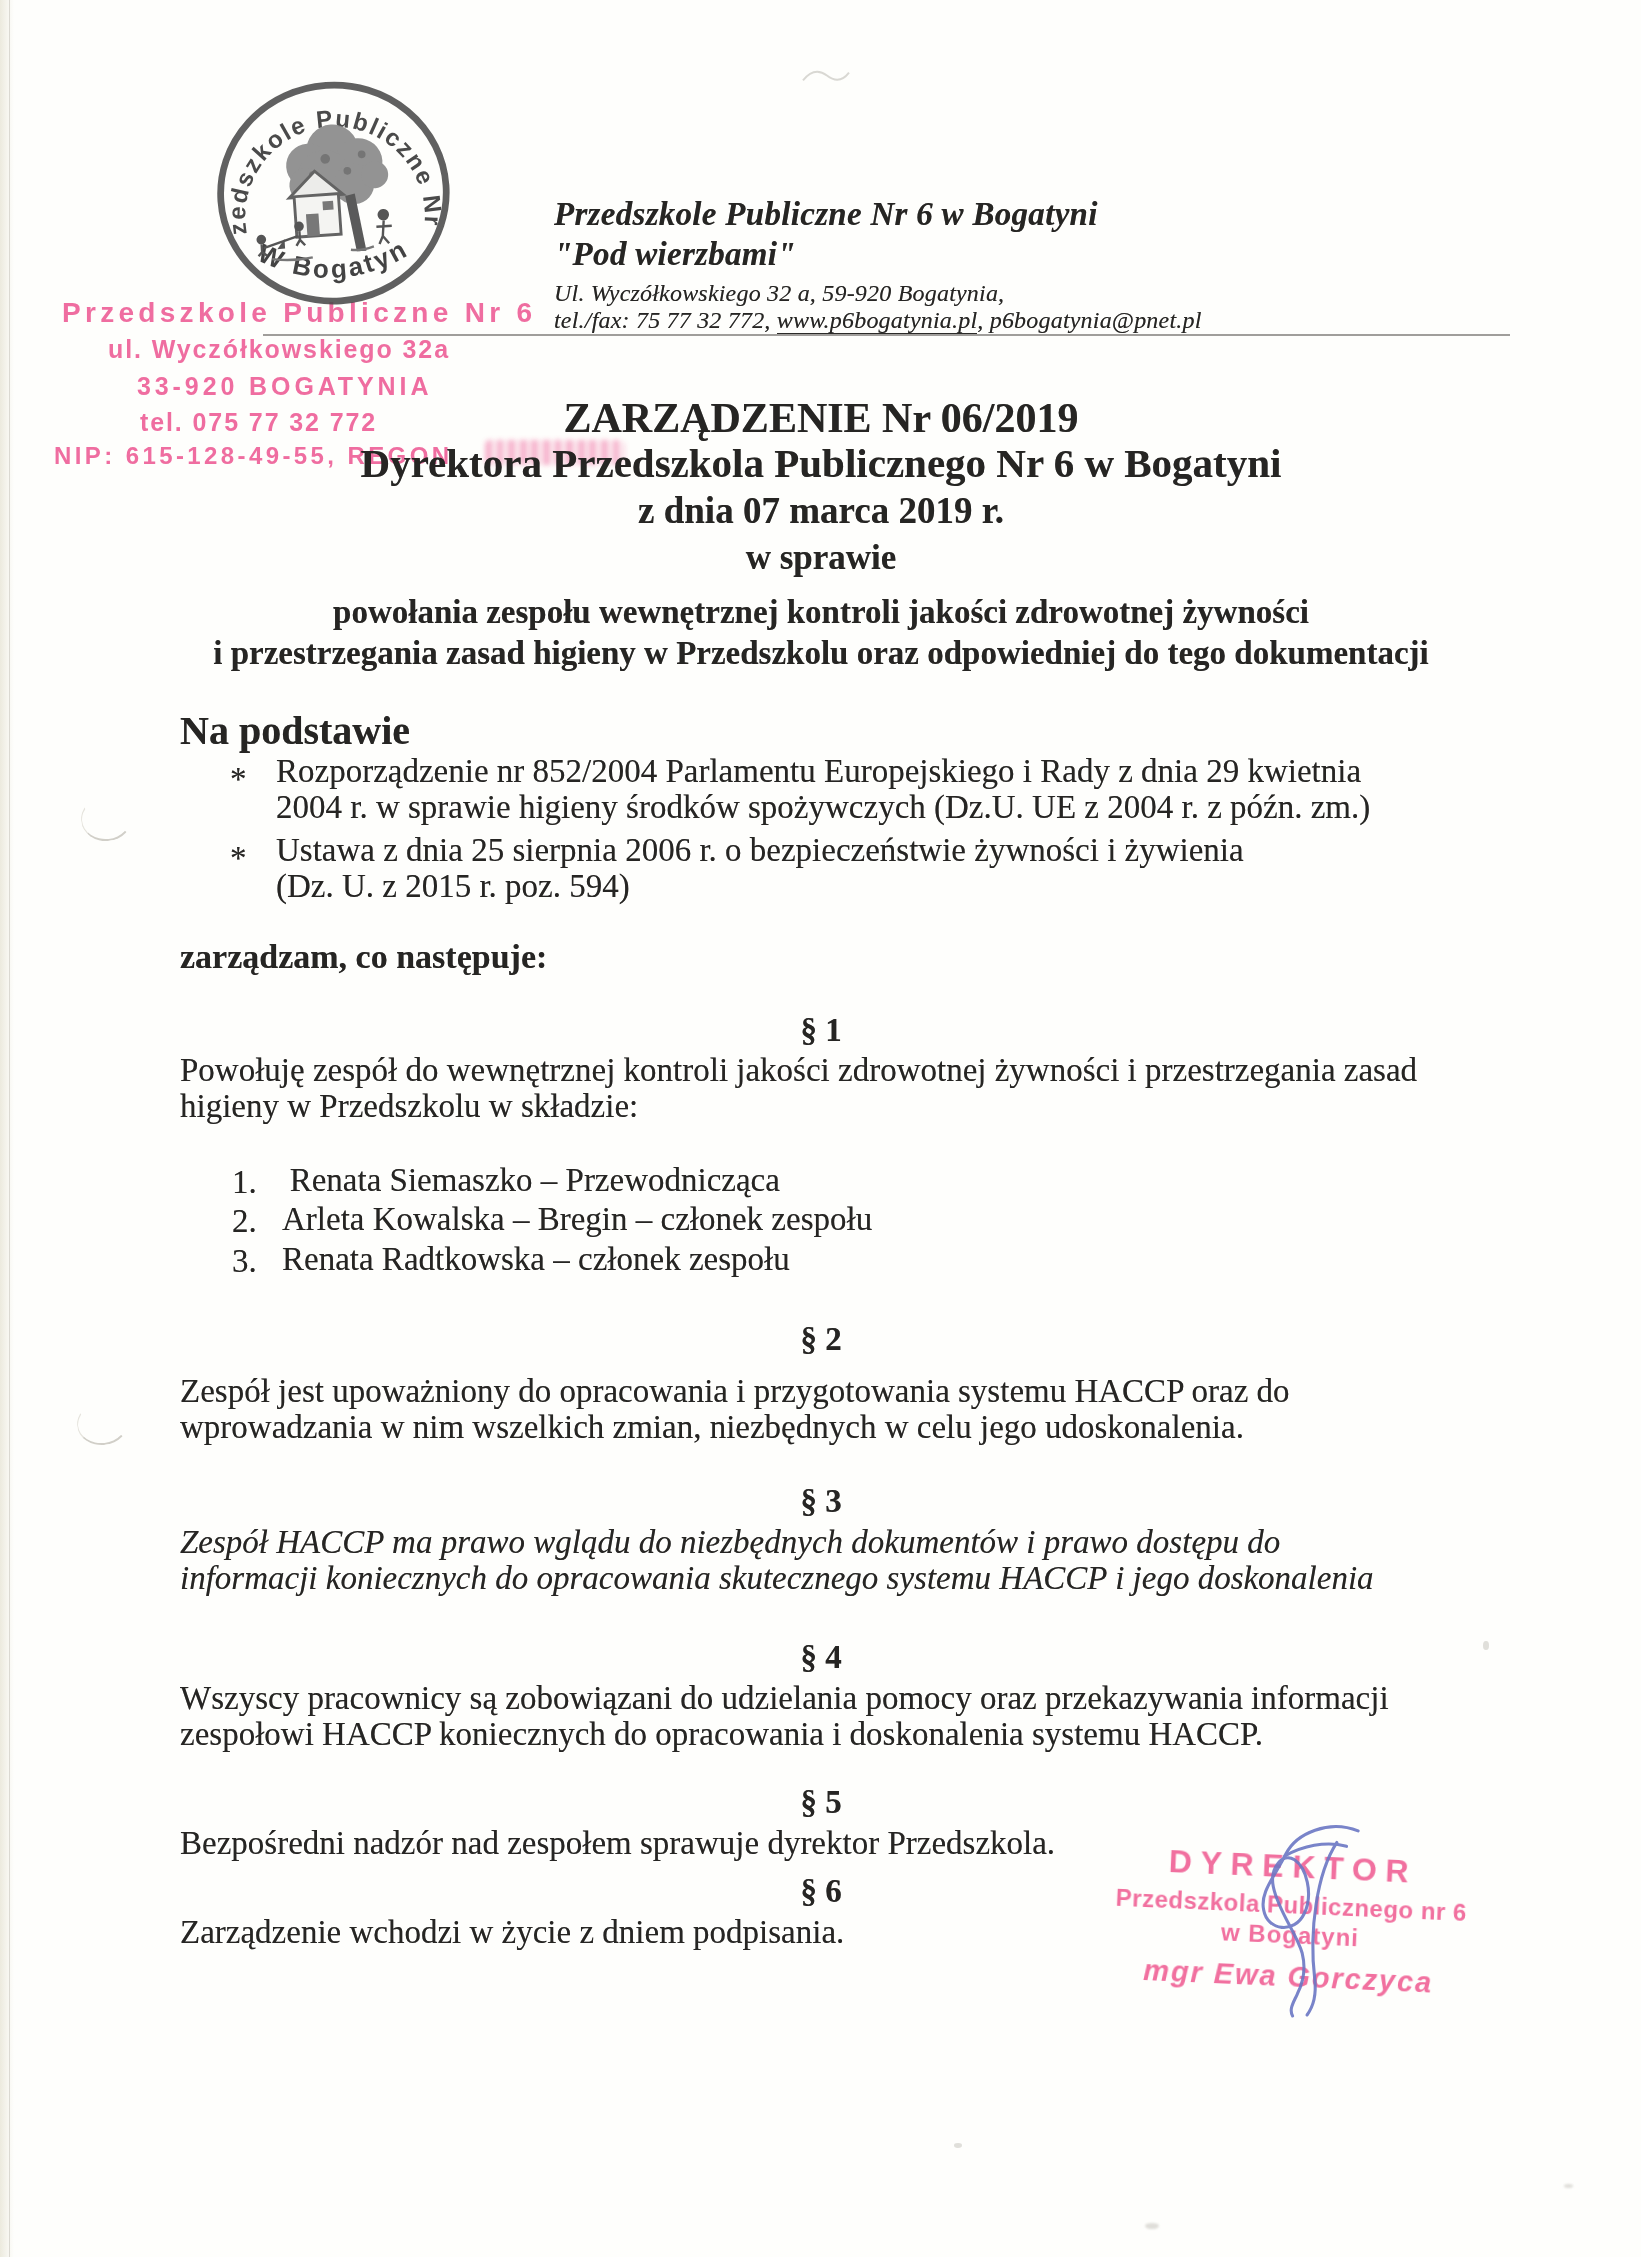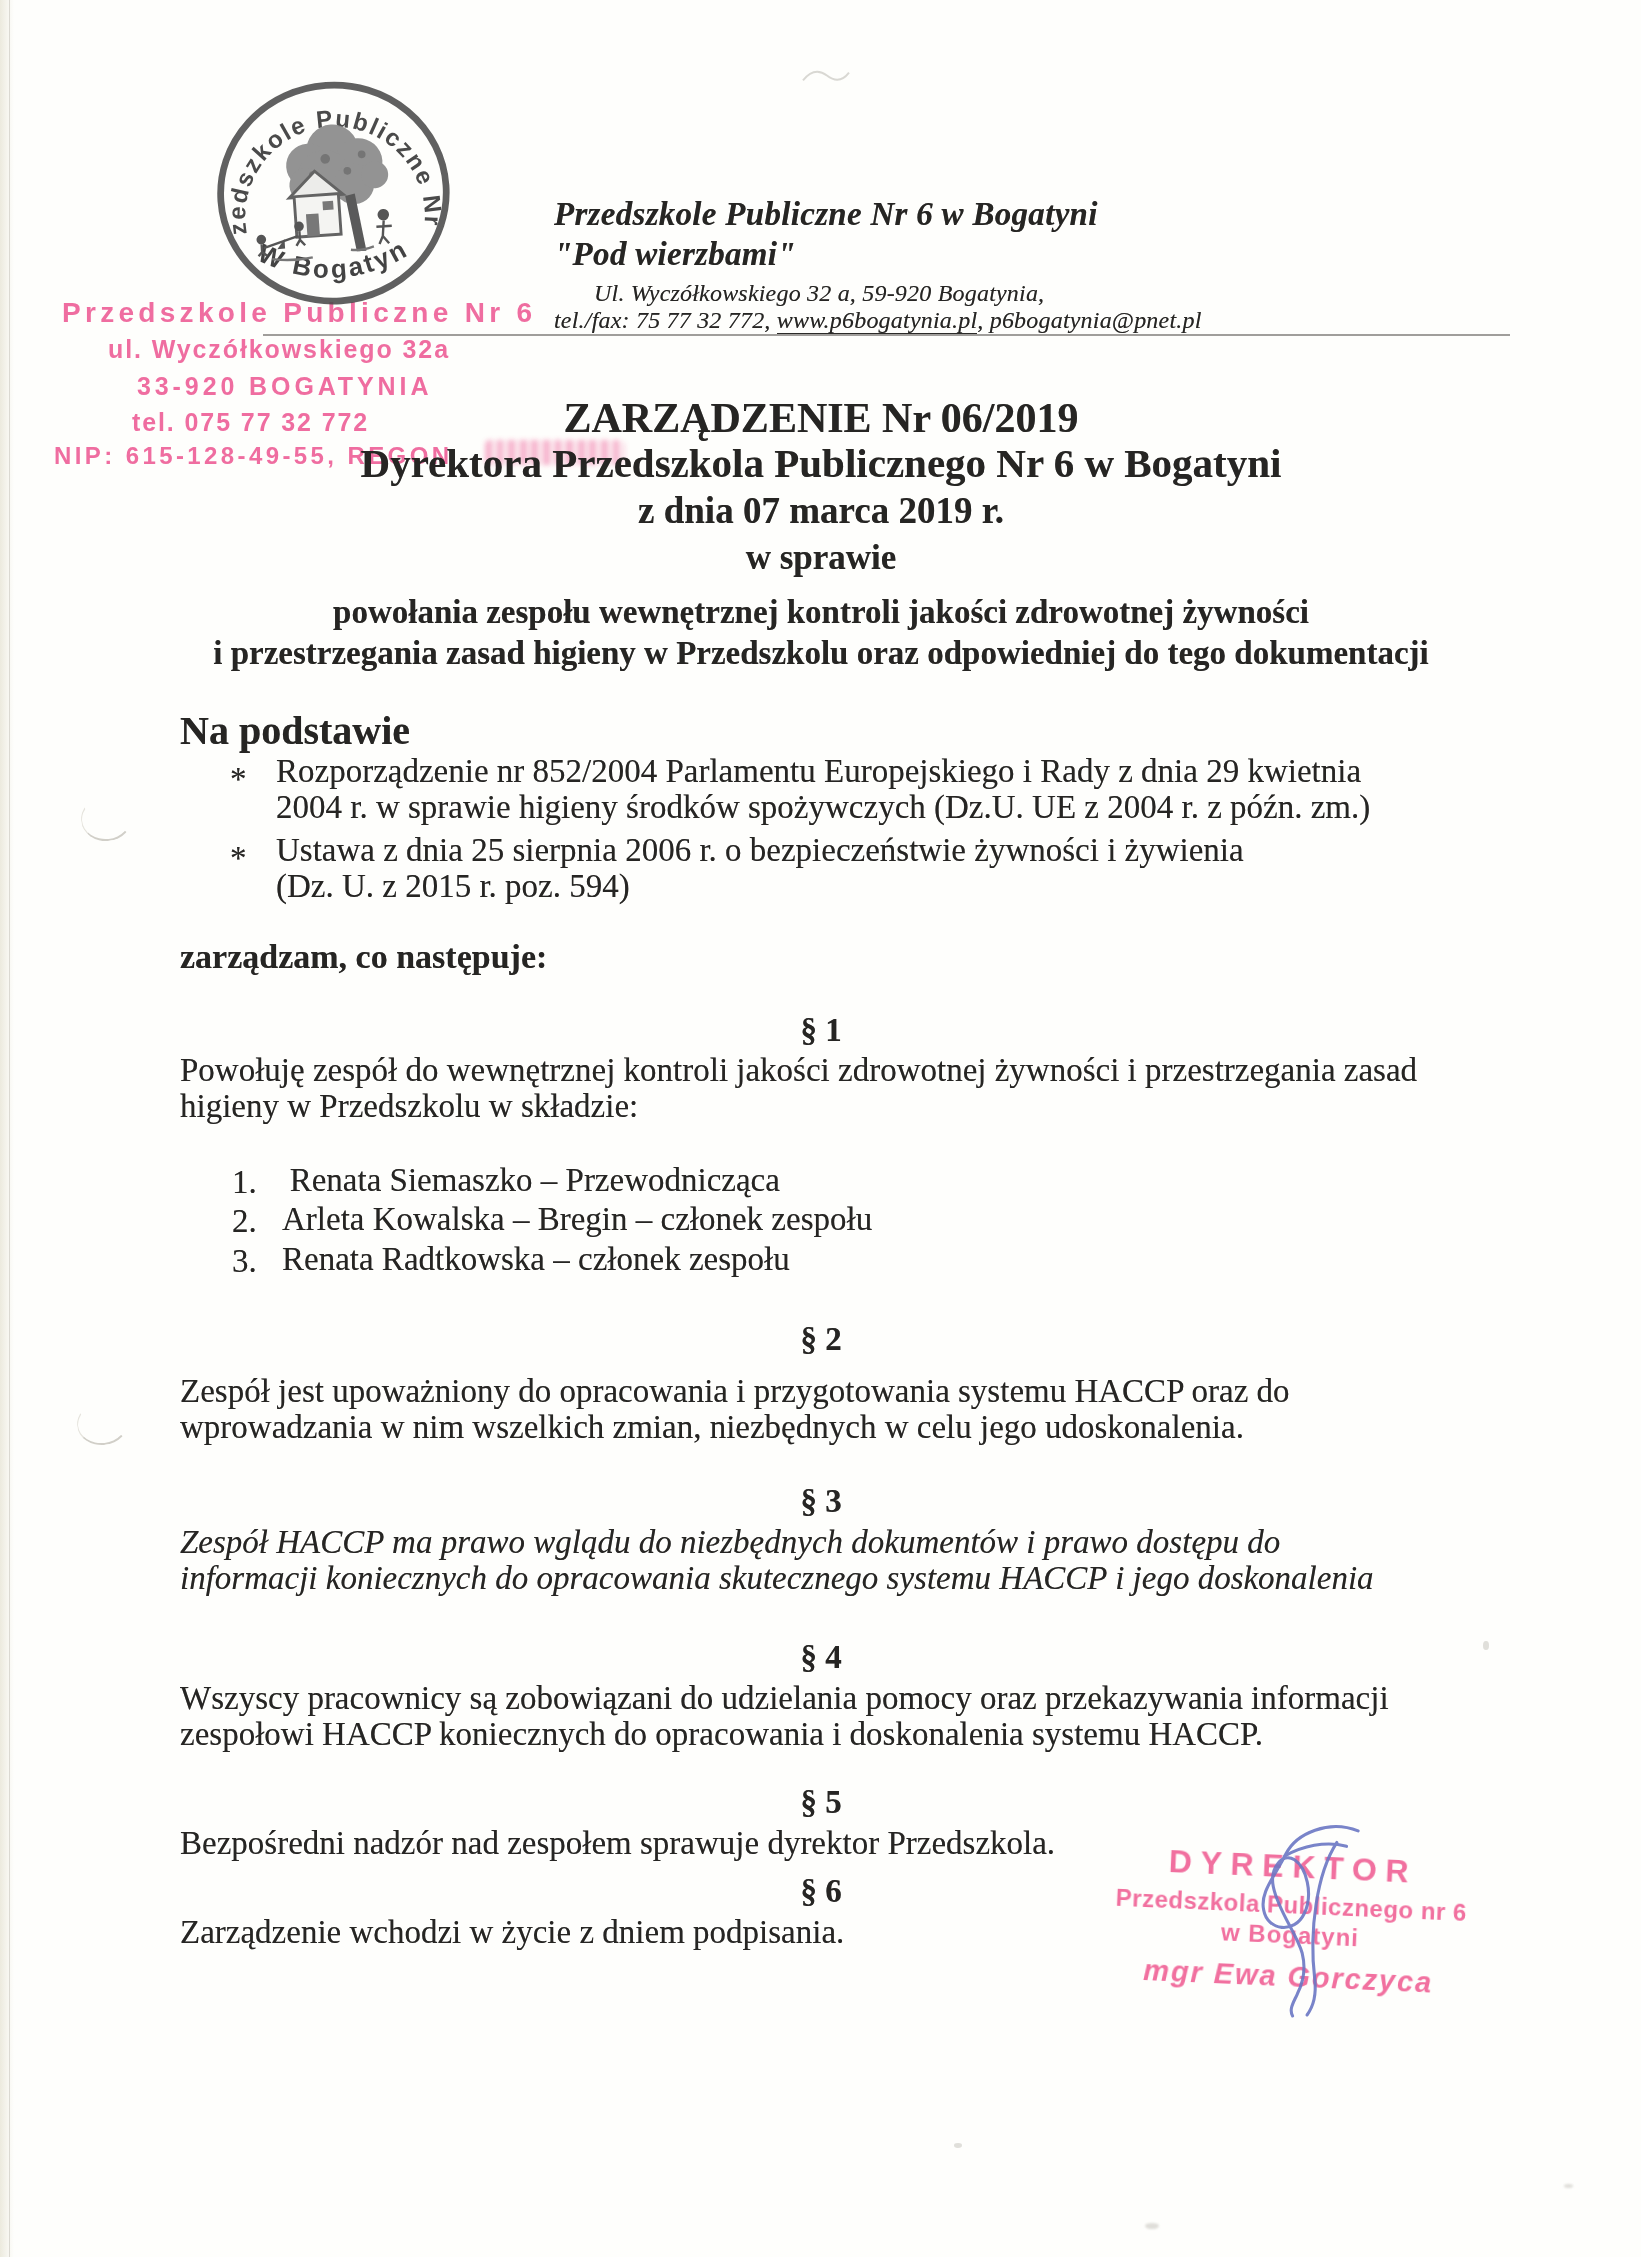--- a/index.html
+++ b/index.html
@@ -99,30 +99,30 @@
       <path d="M88 157 L88 166 M84 172 L88 166 L93 172"></path>
       <circle cx="176" cy="146" r="6" fill="#555" stroke="none"></circle>
       <path d="M176 152 L174 168 M168 158 L184 158 M170 176 L174 168 L180 176"></path>
       <path d="M164 178 Q 150 182 140 180" stroke="#777"></path>
       <path d="M58 184 Q 80 188 100 185" stroke="#777"></path>
     </g>
   </svg>
 
   <div class="abs print orgname" style="left:554px;top:180px;">Przedszkole Publiczne Nr 6 w Bogatyni</div>
   <div class="abs print orgname" style="left:554px;top:220px;">"Pod wierzbami"</div>
-  <div class="abs print addr" style="left:554px;top:280px;margin-left:40px;">Ul. Wyczółkowskiego 32 a, 59-920 Bogatynia,</div>
+  <div class="abs print addr" style="left:554px;top:280px;">Ul. Wyczółkowskiego 32 a, 59-920 Bogatynia,</div>
   <div class="abs print addr" style="left:554px;top:307px;text-align:center;">
     <span>tel./fax: 75 77 32 772, </span><span class="link-underline">www.p6bogatynia.pl</span><span>, p6bogatynia@pnet.pl</span>
   </div>
   <div class="abs divider" style="left:263px;top:334px;width:1247px;"></div>
 
   <div class="abs ink" style="left:62px;top:297px;font-size:28px;letter-spacing:4.3px;color:#ee639a;">Przedszkole Publiczne Nr 6</div>
   <div class="abs ink" style="left:108px;top:335px;font-size:25px;letter-spacing:1.9px;color:#ee639a;">ul. Wyczółkowskiego 32a</div>
   <div class="abs ink" style="left:137px;top:372px;font-size:25px;letter-spacing:3.9px;color:#ee639a;">33-920 BOGATYNIA</div>
-  <div class="abs ink" style="left:132px;top:408px;font-size:25px;letter-spacing:1.9px;color:#ee639a;">tel. 075 77 32 772</div>
+  <div class="abs ink" style="left:140px;top:408px;font-size:25px;letter-spacing:1.9px;color:#ee639a;">tel. 075 77 32 772</div>
   <div class="abs ink" style="left:54px;top:442px;font-size:24px;letter-spacing:3.4px;color:#ee639a;">NIP: 615-128-49-55, REGON</div>
   <div class="abs ink-smudge" style="left:485px;top:440px;width:140px;height:25px;"></div>
 
   <div class="abs print b titleline" style="left:179px;top:394px;font-size:42px;">ZARZĄDZENIE Nr 06/2019</div>
   <div class="abs print b titleline" style="left:179px;top:439px;font-size:41px;">Dyrektora Przedszkola Publicznego Nr 6 w Bogatyni</div>
   <div class="abs print b titleline" style="left:179px;top:489px;font-size:37px;">z dnia 07 marca 2019 r.</div>
   <div class="abs print b titleline" style="left:179px;top:538px;font-size:35px;">w sprawie</div>
   <div class="abs print b ctr prelines" style="left:179px;top:592px;width:1284px;font-size:33px;line-height:41px;">powołania zespołu wewnętrznej kontroli jakości zdrowotnej żywności
 i przestrzegania zasad higieny w Przedszkolu oraz odpowiedniej do tego dokumentacji</div>
 

